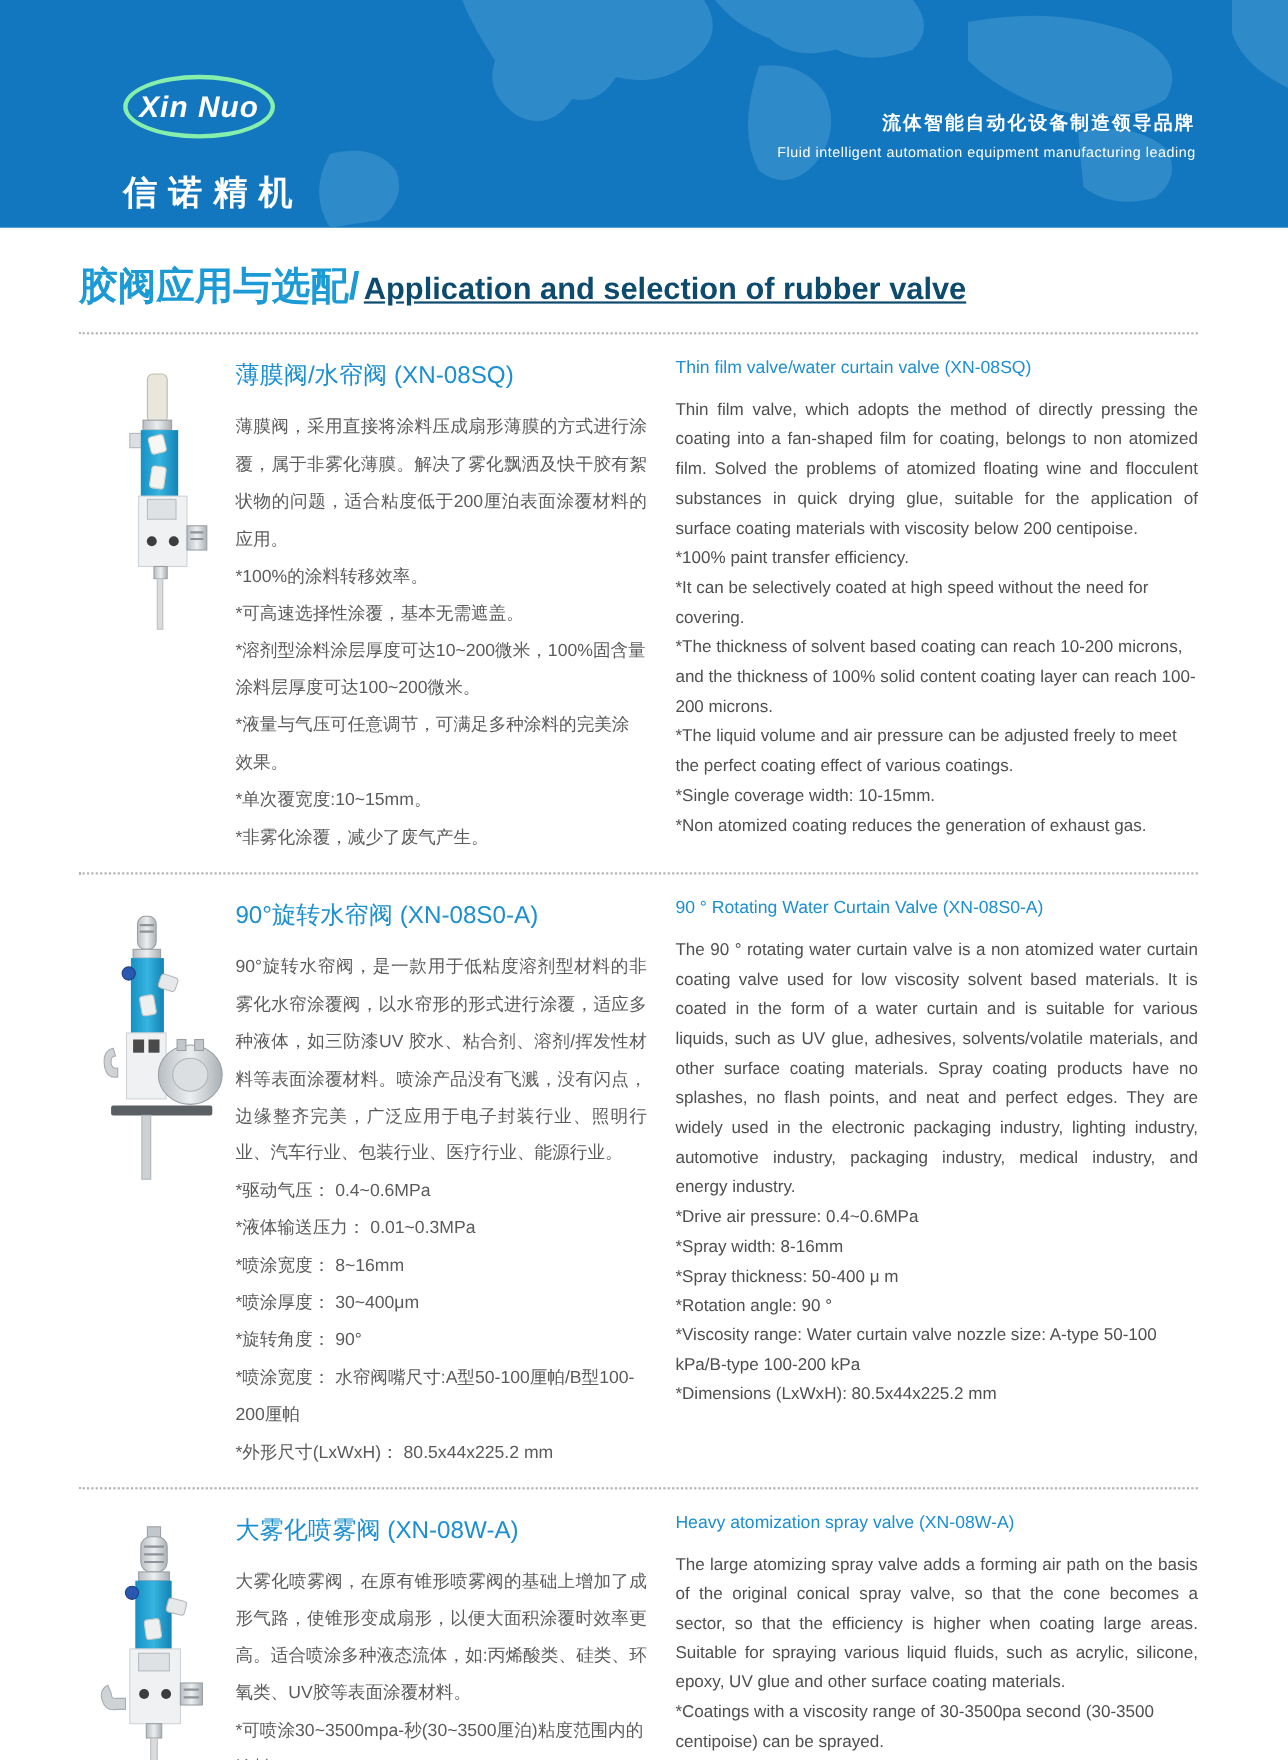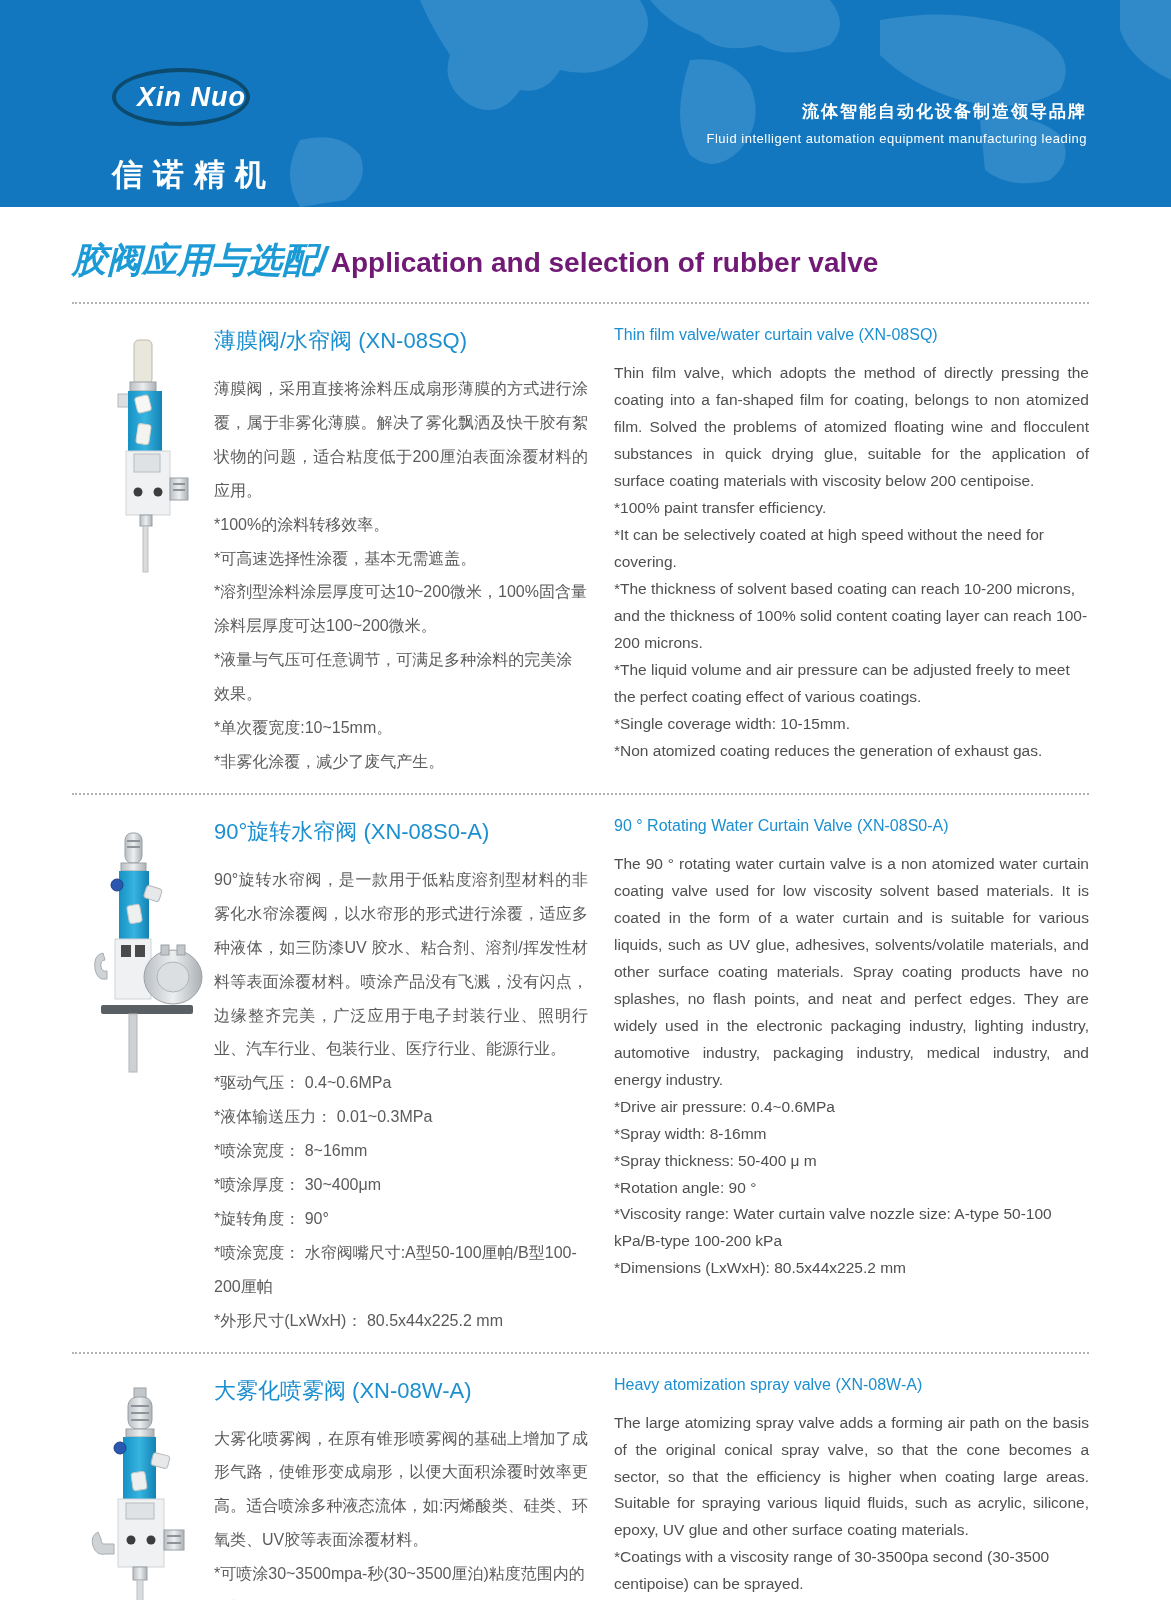--- a/index.html
+++ b/index.html
@@ -10,36 +10,36 @@
     position:relative; overflow:hidden;
   }
   
   .header {
     position:relative; height:207px; background:#1277bf; overflow:hidden;
     color:#fff;
   }
   .worldmap { position:absolute; top:0; left:0; width:100%; height:100%; }
   .logo-block { position:absolute; left:112px; top:68px; }
   .logo-oval {
-    width:138px; height:58px; border:4px solid #0c4a6e; border-radius:50%;
-    display:flex; align-items:center; justify-content:flex-end;
+    width:138px; height:58px; border:4px solid #86efac; border-radius:50%;
+    display:flex; align-items:center; justify-content:center;
     font-style:italic; font-weight:bold; font-size:27px; letter-spacing:1px;
   }
   .logo-cn {
     margin-top:28px; font-size:31px; font-weight:bold; letter-spacing:10px;
     white-space:nowrap;
   }
   .taglines { position:absolute; right:84px; top:100px; text-align:right; }
   .tagline-cn { font-size:17px; font-weight:bold; letter-spacing:2px; }
   .tagline-en { font-size:13px; margin-top:8px; letter-spacing:0.5px; }
   
   .content { padding:22px 82px 0 72px; }
   .page-title { padding:8px 0 18px 0; border-bottom:2px dotted #b3b3b3; }
-  .title-cn { color:#1b9ad6; font-size:35px; font-weight:bold;font-style:italic; }
-  .title-en { color:#701a75; font-size:28px; font-weight:bold; margin-left:4px; }
+  .title-cn { color:#1b9ad6; font-size:35px; font-weight:bold; }
+  .title-en { color:#0c4a6e; font-size:28px; font-weight:bold; margin-left:4px;text-decoration:underline; }
   .product-row {
     display:flex; border-bottom:2px dotted #b3b3b3; padding:16px 0 14px 0;
   }
   .col-img { flex:0 0 142px; display:flex; justify-content:center; align-items:flex-start; padding-top:14px; }
   .col-cn  { flex:0 0 400px; padding-right:26px; }
   .col-en  { flex:1; }
   .sec-title { color:#1b8fd0; font-size:22px; font-weight:normal; margin:6px 0 16px 0; }
   .sec-title.en { font-size:16px; }
   .body-cn, .bullets-cn .line {
     color:#5b5b5b; font-size:16px; line-height:2.12; text-align:justify;

